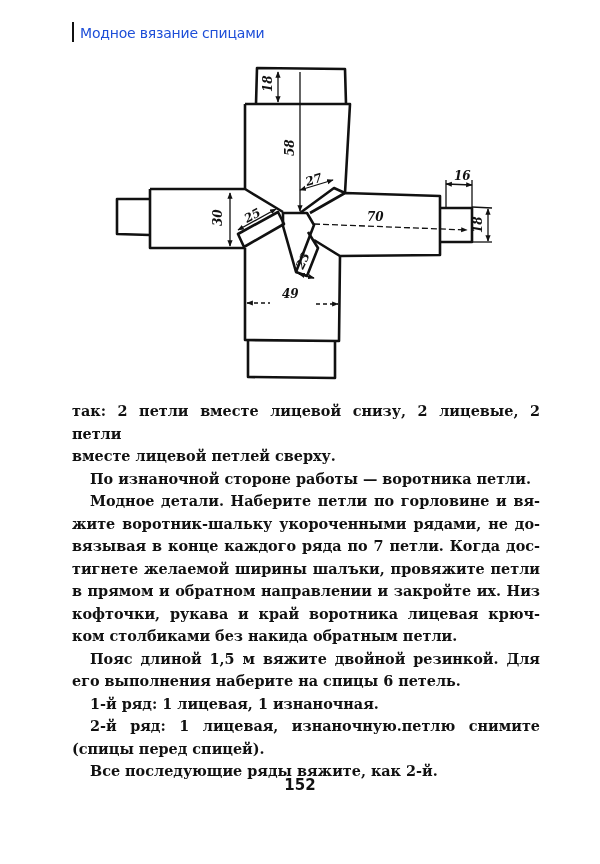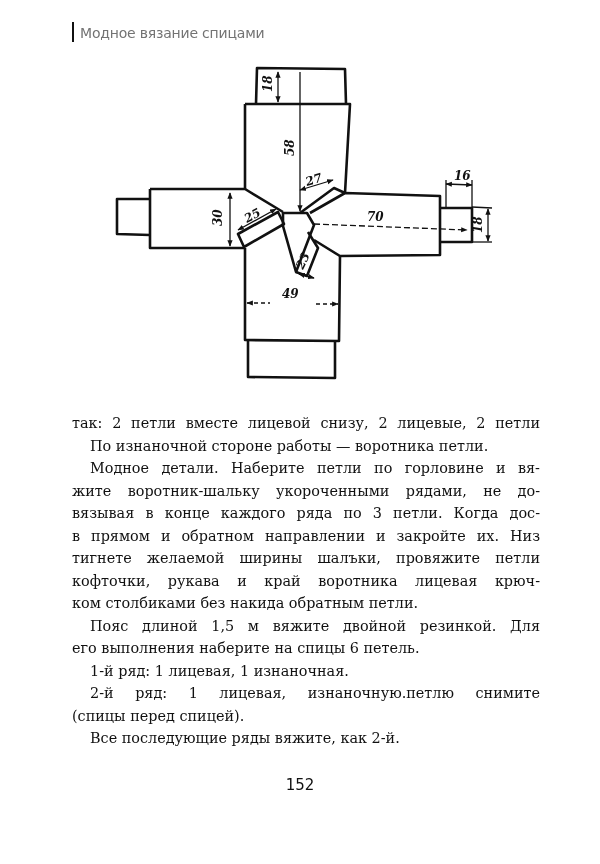--- a/index.html
+++ b/index.html
@@ -1,24 +1,24 @@
 <!DOCTYPE html>
 <html><head>
 <meta charset="utf-8">
 <style>
   html, body { margin:0; padding:0; }
   body { width:600px; height:864px; background:#ffffff; position:relative; overflow:hidden; font-family:"DejaVu Serif", serif; color:#111; }
-  .header { position:absolute; left:72px; top:22px; font-family:"DejaVu Sans", sans-serif; font-size:14px; letter-spacing:-0.2px; color:#737373;text-align:center; }
+  .header { position:absolute; left:72px; top:22px; font-family:"DejaVu Sans", sans-serif; font-size:14px; letter-spacing:-0.2px; color:#1d4ed8;text-align:center; }
   .header .bar { display:inline-block; width:2px; height:20px; background:#111; vertical-align:-4px; margin-right:6px; }
   .diagram { position:absolute; left:0; top:0; width:600px; height:400px; }
-  .text { position:absolute; left:72px; top:412px; width:468px; font-family:"DejaVu Serif", serif; font-weight:normal; font-size:14.4px; line-height:22.5px; }
+  .text { position:absolute; left:72px; top:400px; width:468px; font-family:"DejaVu Serif", serif; font-weight:bold; font-size:14.4px; line-height:22.5px; }
   .text p { margin:0; text-align:justify; text-align-last:left; }
   .text .ind { text-indent:18px; }
   .text .just { text-align-last:justify; }
-  .pagenum { position:absolute; left:0; width:600px; top:776px; text-align:center; font-family:"DejaVu Sans", sans-serif; font-weight:normal; font-size:15px; }
+  .pagenum { position:absolute; left:0; width:600px; top:776px; text-align:center; font-family:"DejaVu Sans", sans-serif; font-weight:bold; font-size:15px; }
   .lbl { font-family:"DejaVu Serif", serif; font-style:italic; font-weight:bold; font-size:12px; fill:#111; }
 </style>
 </head>
 <body>
 
 <div class="header">
   <span class="bar"></span><span>Модное вязание спицами</span>
 </div>
 
 <svg class="diagram" viewBox="0 0 600 400" xmlns="http://www.w3.org/2000/svg">
@@ -80,26 +80,27 @@
   <text class="lbl" transform="translate(247,223) rotate(-28)">25</text>
   <text class="lbl" x="367" y="221">70</text>
   <text class="lbl" x="454" y="180">16</text>
   <text class="lbl" transform="translate(482,233) rotate(-90)">18</text>
   <text class="lbl" transform="translate(303,270) rotate(-65)">23</text>
   <text class="lbl" x="282" y="298">49</text>
 </svg>
 
 <div class="text">
   <p class="just">так: 2 петли вместе лицевой снизу, 2 лицевые, 2 петли</p>
+  <p>вместе лицевой петлей сверху.</p>
   <p class="ind">По изнаночной стороне работы — воротника петли.</p>
   <p class="ind just">Модное детали. Наберите петли по горловине и вя-</p>
   <p class="just">жите воротник-шальку укороченными рядами, не до-</p>
-  <p class="just">вязывая в конце каждого ряда по 3 петли. Когда дос-</p>
+  <p class="just">вязывая в конце каждого ряда по 7 петли. Когда дос-</p>
+  <p class="just">тигнете желаемой ширины шалъки, провяжите петли</p>
   <p class="just">в прямом и обратном направлении и закройте их. Низ</p>
-  <p class="just">тигнете желаемой ширины шалъки, провяжите петли</p>
   <p class="just">кофточки, рукава и край воротника лицевая крюч-</p>
   <p>ком столбиками без накида обратным петли.</p>
   <p class="ind just">Пояс длиной 1,5 м вяжите двойной резинкой. Для</p>
   <p>его выполнения наберите на спицы 6 петель.</p>
   <p class="ind">1-й ряд: 1 лицевая, 1 изнаночная.</p>
   <p class="ind just">2-й ряд: 1 лицевая, изнаночную.петлю снимите</p>
   <p>(спицы перед спицей).</p>
   <p class="ind">Все последующие ряды вяжите, как 2-й.</p>
 </div>
 

